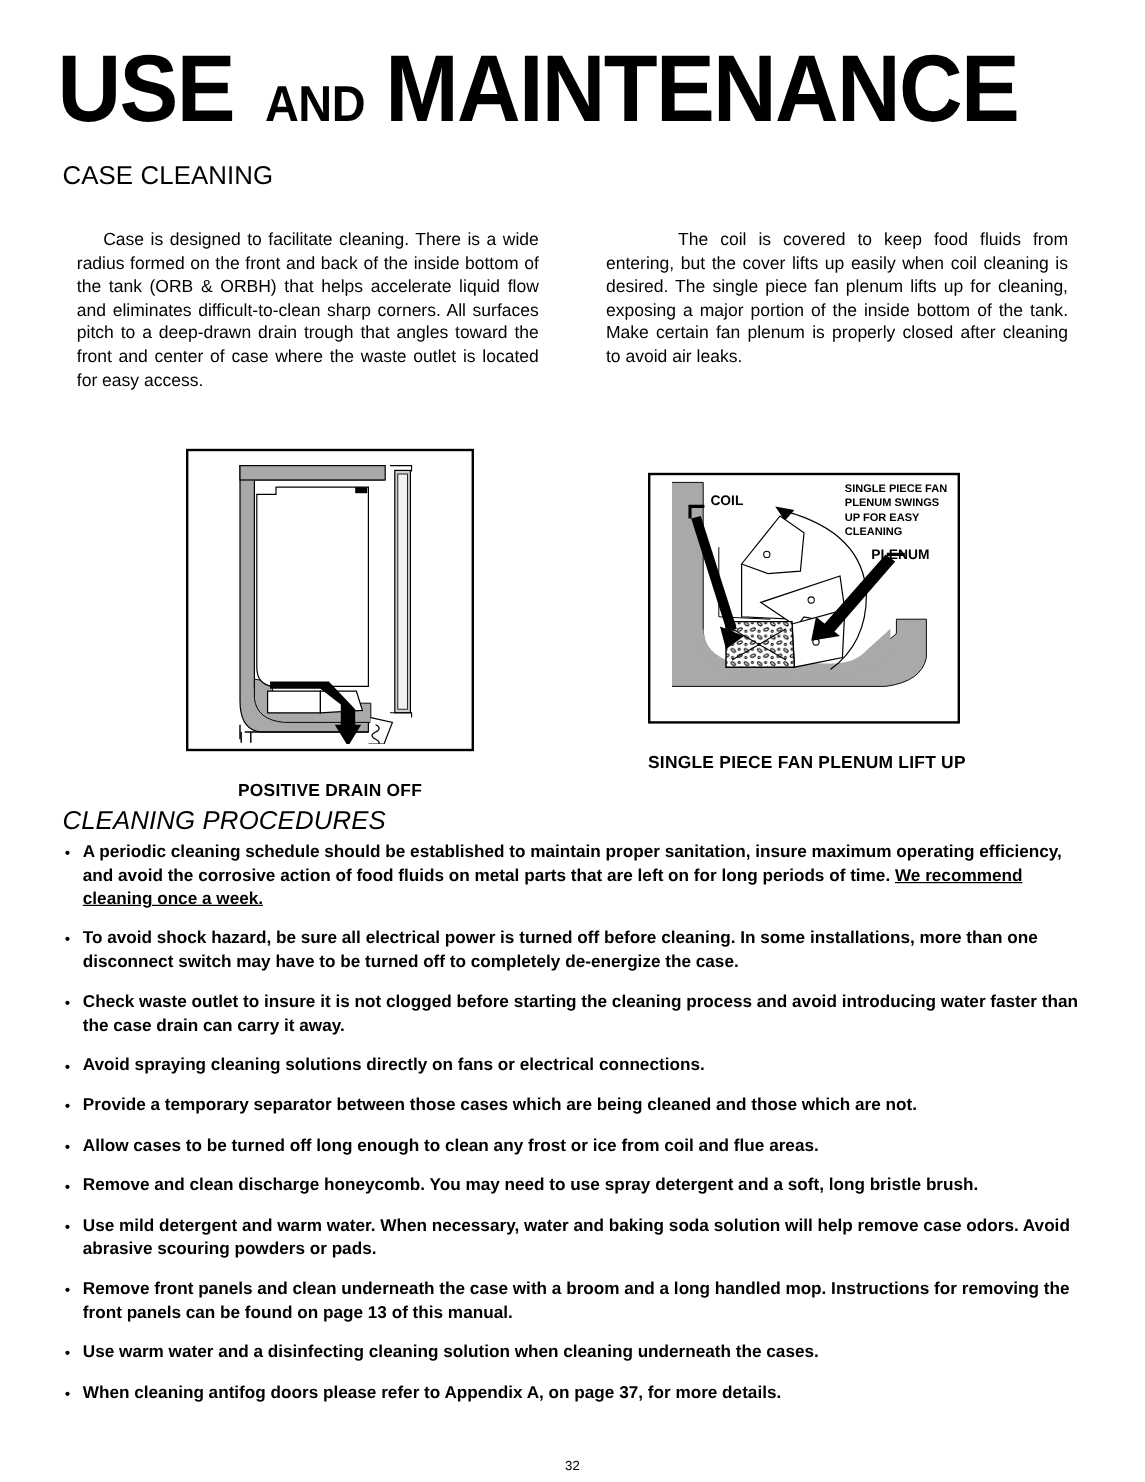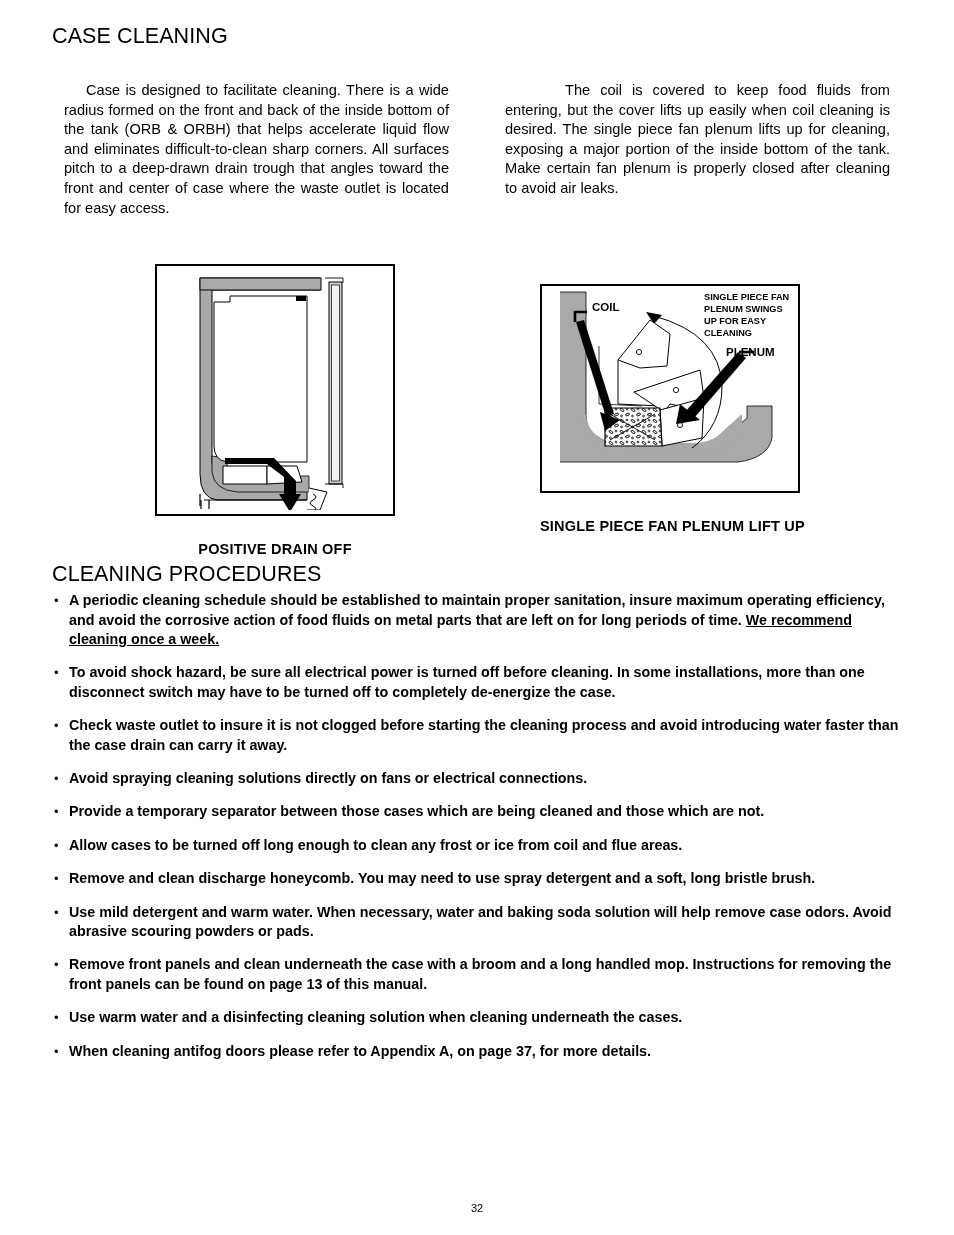--- a/index.html
+++ b/index.html
@@ -54,20 +54,21 @@
 
   
   .sec-head {
     font-size: 21.5px;
     font-weight: normal;
     letter-spacing: 0.1px;
     margin: 24px 0 0 4px;
   }
   #cleaning-procedures-heading {
     margin: 0 0 4px 4px;
+    font-style: italic;
   }
 
   
   .cols {
     display: flex;
     gap: 24px;
     margin-top: 16px;
   }
   .col {
     width: 419px;
@@ -140,20 +141,25 @@
     top: 1178px;
     text-align: center;
     font-size: 11px;
   }
 </style>
 </head>
 <body>
 
 <div class="page">
 
+  <div class="masthead">
+    <span class="mast-big">USE</span>
+    <span class="mast-small">AND</span>
+    <span class="mast-big">MAINTENANCE</span>
+  </div>
 
   <h2 class="sec-head">CASE CLEANING</h2>
 
   <div class="cols">
     <div class="col left">
       <p>Case is designed to facilitate cleaning.  There is a wide radius formed on the front and back of the inside bottom of the tank (ORB &amp; ORBH) that helps accelerate liquid flow and eliminates difficult-to-clean sharp corners.  All surfaces pitch to a deep-drawn drain trough that angles toward the front and center of case where the waste outlet is located for easy access.</p>
     </div>
     <div class="col right">
       <p>The coil is covered to keep food fluids from entering, but the cover lifts up easily when coil cleaning is desired. The single piece fan plenum lifts up for cleaning, exposing a major portion of the inside bottom of the tank.  Make certain fan plenum is properly closed after cleaning to avoid air leaks.</p>
     </div>

